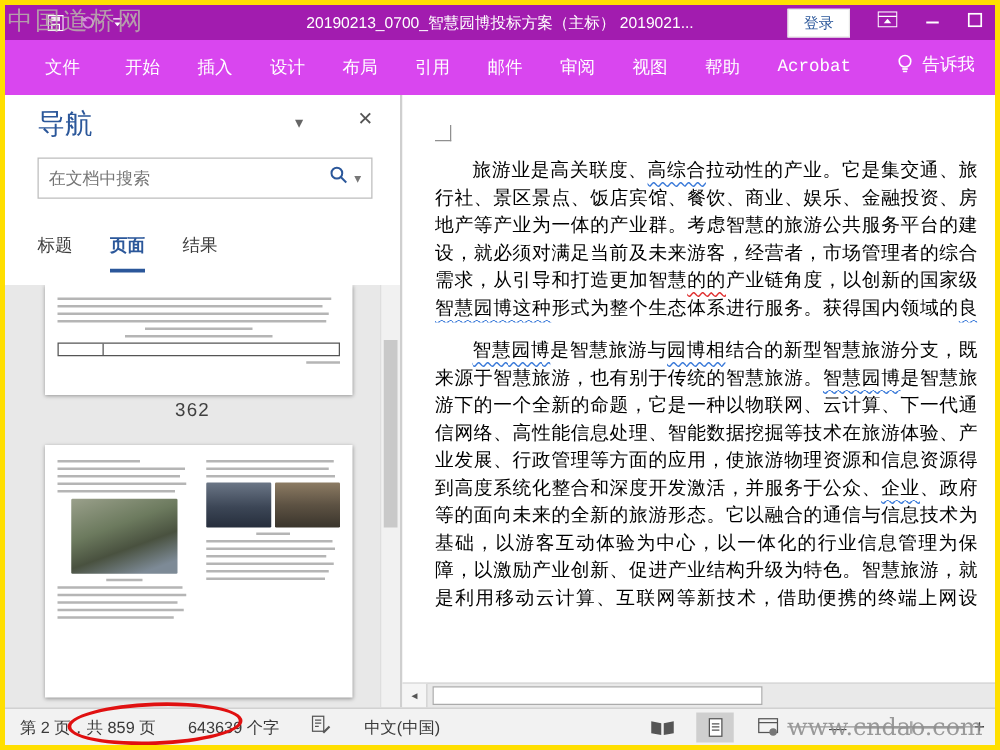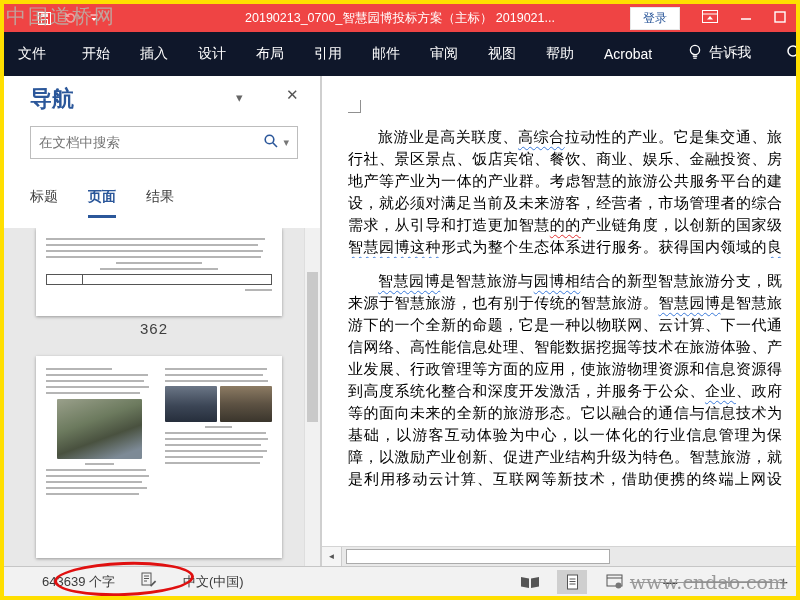--- a/index.html
+++ b/index.html
@@ -2,42 +2,42 @@
 <html><head>
 <meta charset="utf-8">
 <style>
   * { margin:0; padding:0; box-sizing:border-box; }
   html,body { width:800px; height:600px; }
   body { font-family:"Liberation Sans","DejaVu Sans",sans-serif; }
   .frame { position:absolute; top:0; left:0; width:800px; height:600px;
            border:4px solid #ffdf00; background:#fff; overflow:hidden; }
   
   .titlebar { position:absolute; left:0; top:0; width:792px; height:28px;
-              background:#ef4444; display:flex; align-items:center; color:#fff; }
+              background:#a21caf; display:flex; align-items:center; color:#fff; }
   .qat { display:flex; align-items:center; gap:12px; padding-left:34px; }
   .qat .btn { display:flex; align-items:center; cursor:default; }
   .win-title { position:absolute; left:50%; transform:translateX(-50%); top:6px;
                font-size:12.5px; white-space:nowrap; color:#fff; }
   .title-right { position:absolute; right:0; top:0; height:28px; display:flex;
                  align-items:center; gap:22px; padding-right:10px; }
   .login-btn { background:#fff; color:#2b579a; font-size:12px; padding:2px 12px;
                border:1px solid #e8e8e8; }
   
   .ribbon { position:absolute; left:0; top:28px; width:792px; height:44px;
-            background:#0f172a; display:flex; align-items:center; gap:26px;
-            padding:0 0 0 12px; color:#fff; font-size:14px; white-space:nowrap; }
+            background:#d946ef; display:flex; align-items:center; gap:26px;
+            padding:0 0 0 30px; color:#fff; font-size:14px; white-space:nowrap;font-family:Liberation Mono, monospace; }
   .rtab { padding:4px 2px; }
   .rtab.file { margin-right:6px; }
   .tellme { display:flex; align-items:flex-start; gap:7px; margin-left:8px; }
   .ribbon-search { margin-left:auto; margin-right:-7px; }
   
   .main { position:absolute; left:0; top:72px; width:792px; height:490px; }
   .navpane { position:absolute; left:0; top:0; width:318px; height:490px;
              background:#fff; border-right:2px solid #cfcfcf; }
-  .nav-title { position:absolute; left:26px; top:8px; font-size:22px; color:#2b579a;font-weight:bold; }
+  .nav-title { position:absolute; left:26px; top:8px; font-size:22px; color:#2b579a; }
   .nav-dd { position:absolute; left:232px; top:14px; color:#666; font-size:13px; }
   .nav-close { position:absolute; left:282px; top:10px; color:#555; font-size:15px; }
   .nav-search { position:absolute; left:26px; right:22px; top:50px; height:33px;
                 border:1px solid #bdbdbd; background:#fff; display:flex; align-items:center; }
   .nav-search input { flex:1; border:0; outline:none; font-size:13.5px; color:#444;
                       padding:0 8px; font-family:inherit; background:transparent; }
   .nav-search .dd { color:#777; font-size:11px; padding:0 8px 0 4px; }
   .nav-tabs { position:absolute; left:26px; top:112px; display:flex; gap:30px;
               font-size:14px; color:#3d3d3d; }
   .ntab { padding-bottom:9px; }
@@ -285,20 +285,21 @@
         <div class="para p2"><span class="wavy-blue">智慧园博</span><span>是智慧旅游与</span><span class="wavy-blue">园博相</span><span>结合的新型智慧旅游分支，既来源于智慧旅游，也有别于传统的智慧旅游。</span><span class="wavy-blue">智慧园博</span><span>是智慧旅游下的一个全新的命题，它是一种以物联网、云计算、下一代通信网络、高性能信息处理、智能数据挖掘等技术在旅游体验、产业发展、行政管理等方面的应用，使旅游物理资源和信息资源得到高度系统化整合和深度开发激活，并服务于公众、</span><span class="wavy-blue">企业</span><span>、政府等的面向未来的全新的旅游形态。它以融合的通信与信息技术为基础，以游客互动体验为中心，以一体化的行业信息管理为保障，以激励产业创新、促进产业结构升级为特色。智慧旅游，就是利用移动云计算、互联网等新技术，借助便携的终端上网设备，主动感知旅游相关信息，并及时安排和调整旅游计划。简单地说，就是游客与网络实时互动，让游程安排进入触摸时代。</span></div>
       </div>
       <div class="hscroll">
         <div class="arrow">◄</div>
         <div class="thumb"></div>
       </div>
     </div>
   </div>
 
   <div class="statusbar">
+    <span class="sb-item">第 2 页，共 859 页</span>
     <span class="sb-item sb-gap">643639 个字</span>
     <span class="sb-item sb-gap">
       <svg width="16" height="16" viewBox="0 0 16 16">
           <rect x="1" y="1" width="9" height="12" fill="none" stroke="#555"></rect>
           <line x1="3" y1="4" x2="8" y2="4" stroke="#555"></line>
           <line x1="3" y1="6.5" x2="8" y2="6.5" stroke="#555"></line>
           <line x1="3" y1="9" x2="6" y2="9" stroke="#555"></line>
           <path d="M9 13.5 L14 8.5 L15.2 9.7 L10.2 14.7 Z" fill="#555"></path>
         </svg>
     </span>

